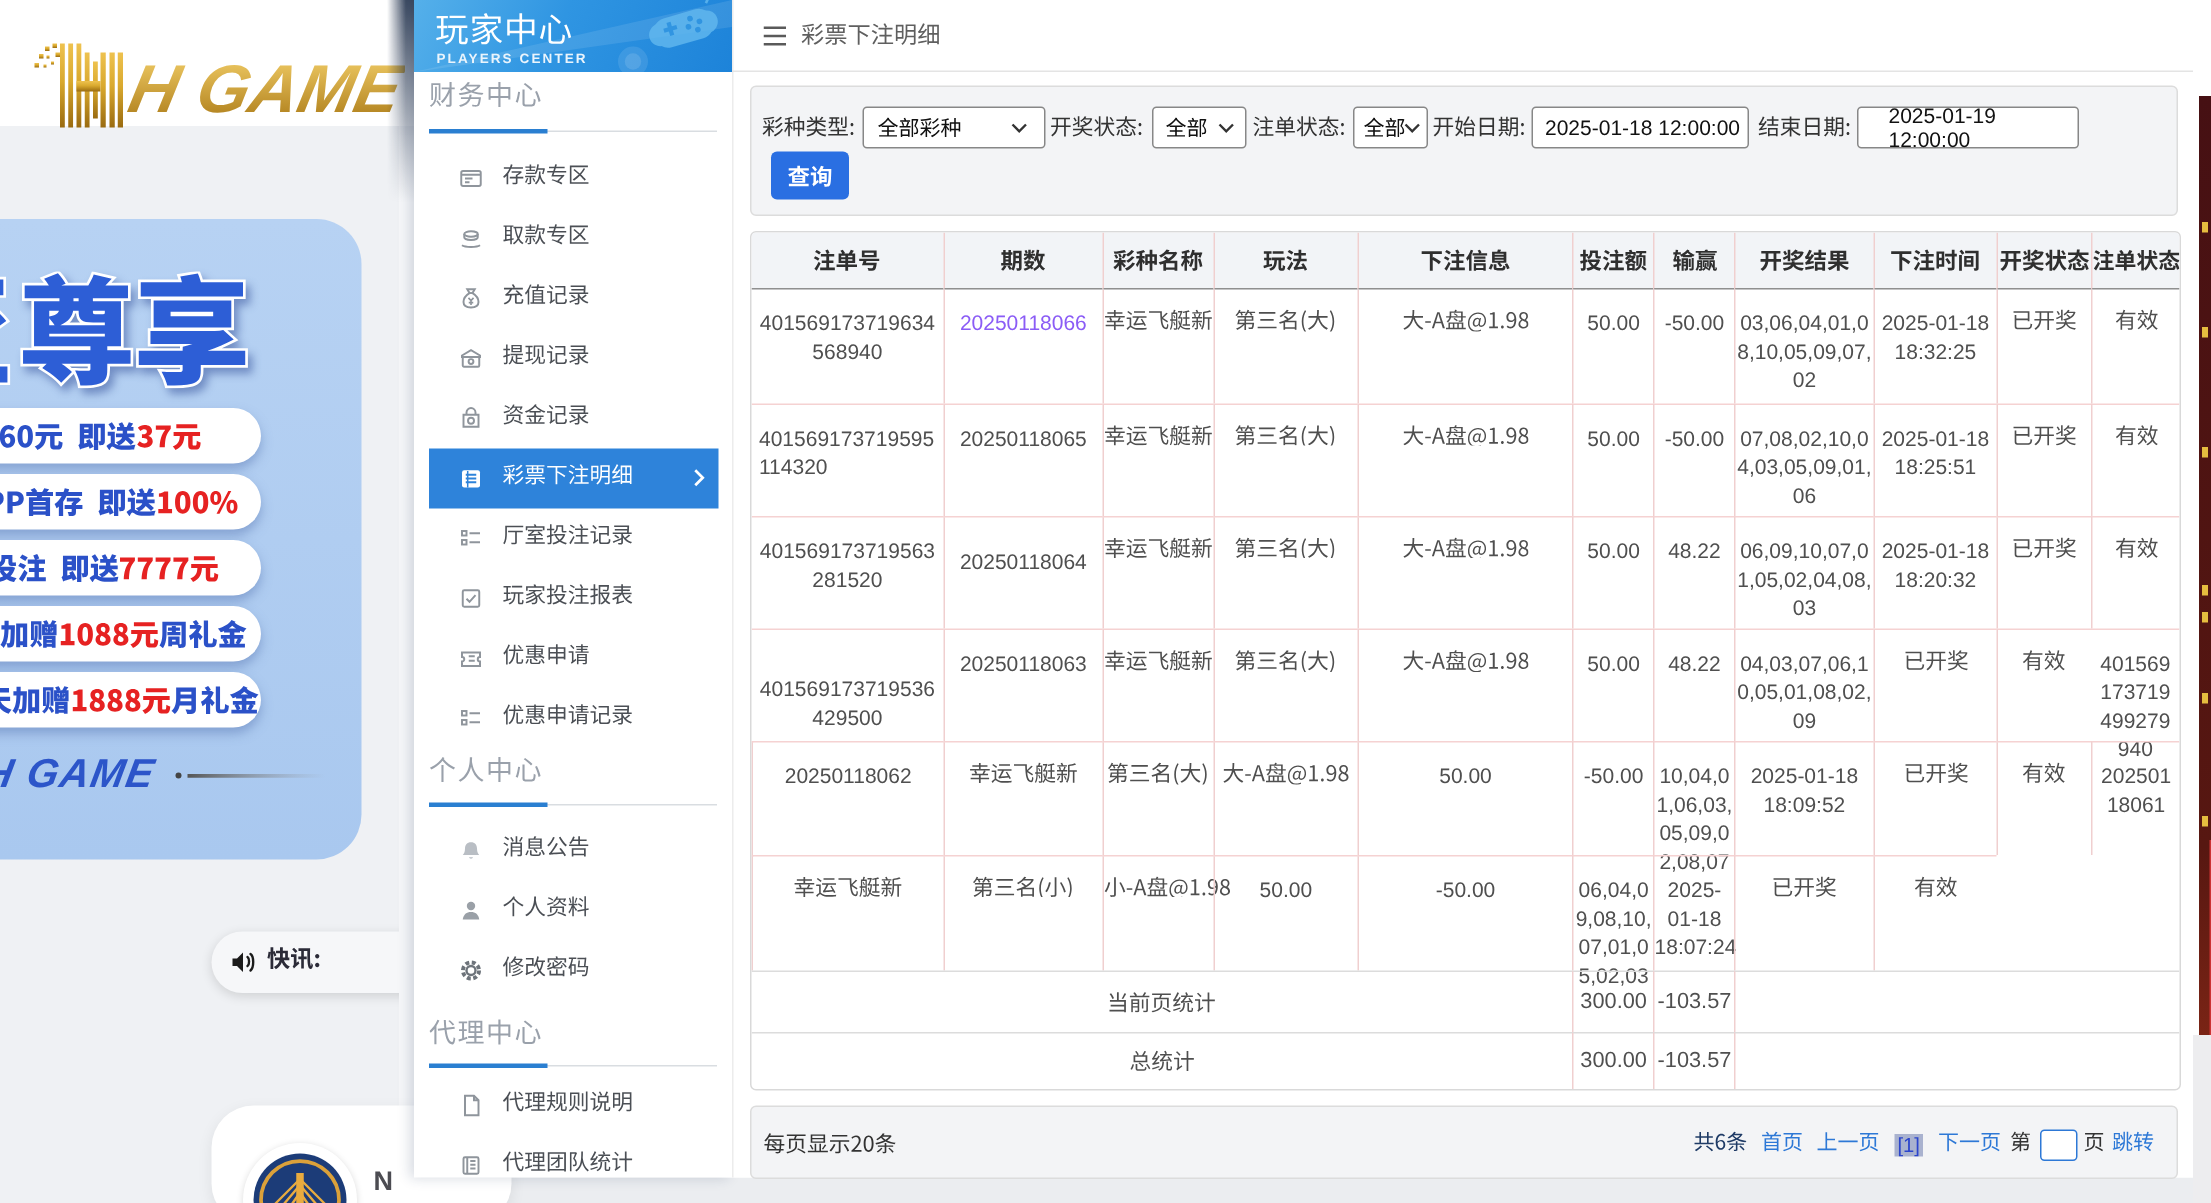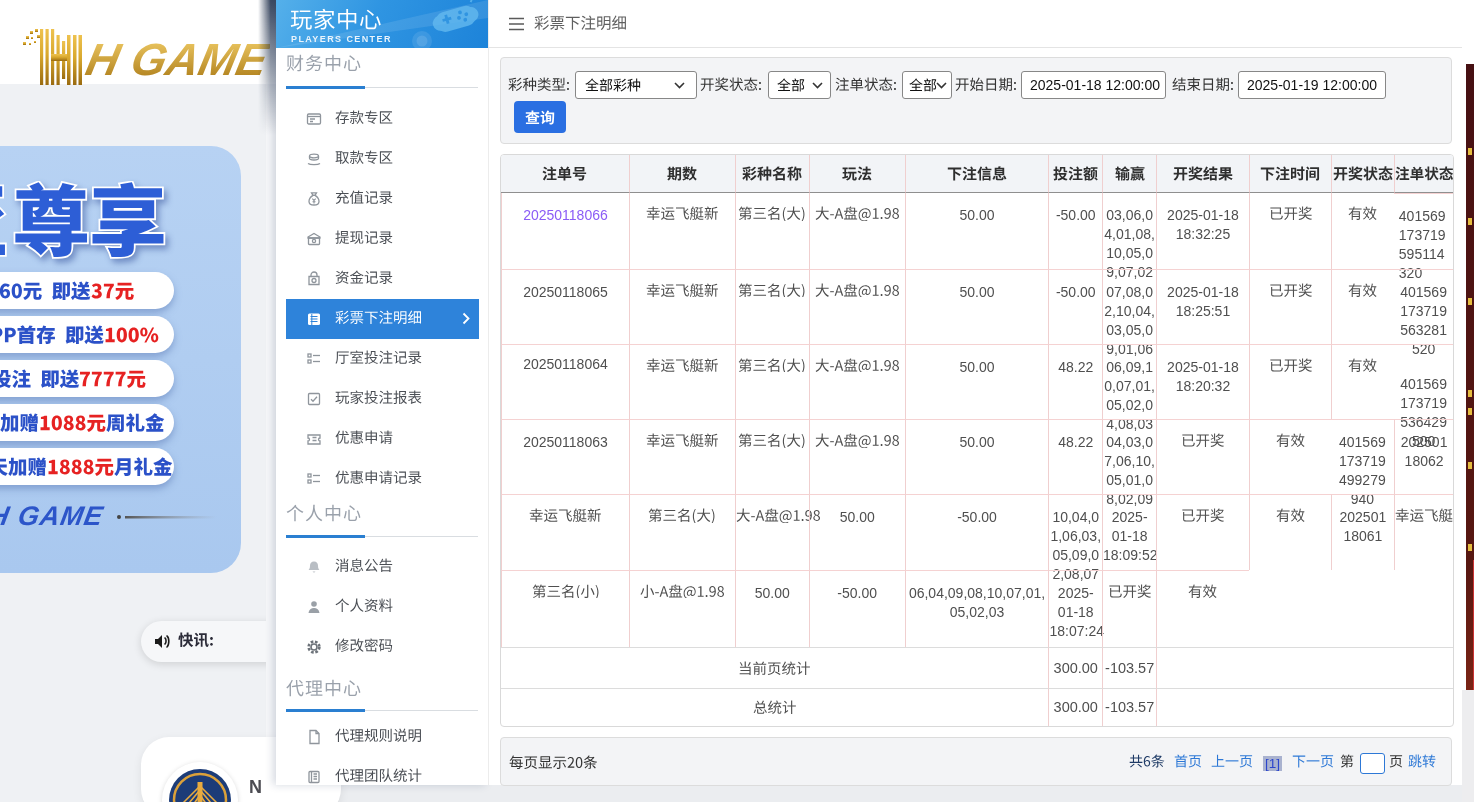--- a/index.html
+++ b/index.html
@@ -650,21 +650,21 @@
 <div class="ab" style="left:1172px;top:77px"><svg class="z " style="width:62.0px;height:14.5px;" viewBox="0 -880 4278 1000">
         <g fill="#333" transform="scale(1,-1)">
           <use href="#r7ED3" x="0"></use>
           <use href="#r675F" x="1000"></use>
           <use href="#r65E5" x="2000"></use>
           <use href="#r671F" x="3000"></use>
           <use href="#r003A" x="4000"></use>
         </g>
       </svg></div>
 <div class="ab flex" style="left:1238px;top:71px;width:148px;height:28px;background:#fff;border:1px solid #878787;border-radius:3px;font-size:14px;color:#111">
-      <span style="margin-left:8px">2025-01-19 12:00:00</span>
+      <span style="margin-left:20px">2025-01-19 12:00:00</span>
     </div>
 <div class="ab flex" style="left:514px;top:101px;width:52px;height:32px;background:#2a6fe2;border-radius:4px;justify-content:center">
       <svg class="z " style="width:30.0px;height:15.0px;" viewBox="0 -880 2000 1000">
         <g fill="#fff" transform="scale(1,-1)">
           <use href="#b67E5" x="0"></use>
           <use href="#b8BE2" x="1000"></use>
         </g>
       </svg>
     </div>
 <div class="ab" style="left:500px;top:154px;width:954px;border:1px solid #d9d9d9;border-radius:4px;background:#fff;overflow:hidden;display:grid;grid-template-columns:127.9px 105.7px 74.3px 95.7px 143.9px 53.6px 54.2px 92.4px 82.3px 62.9px 59.5px;grid-template-rows:38.3px 75.3px 75.3px 75.3px 75.3px 75.3px 77.5px 40.3px 38.8px">
@@ -763,20 +763,21 @@
 <div style="border-left:1px solid #f0cfcf;border-bottom:1px solid #8f8f8f;background:#f2f4f7;display:flex;align-items:center;justify-content:center">
         <svg class="z " style="width:60.0px;height:15.0px;" viewBox="0 -880 4000 1000">
           <g fill="#2f2f2f" transform="scale(1,-1)">
             <use href="#b6CE8" x="0"></use>
             <use href="#b5355" x="1000"></use>
             <use href="#b72B6" x="2000"></use>
             <use href="#b6001" x="3000"></use>
           </g>
         </svg>
       </div>
+<div style="font-size:14px;color:#4f4f4f;line-height:19px;text-align:center;padding-top:13px;word-break:break-all;padding-left:5px;padding-right:5px">401569173719634568940</div>
 <div style="border-left:1px solid #f0cfcf;font-size:14px;color:#8b5cf6;line-height:19px;text-align:center;padding-top:13px;word-break:break-all;padding-left:5px;padding-right:5px">20250118066</div>
 <div style="border-left:1px solid #f0cfcf;padding-top:13px;text-align:center;"><svg class="z " style="width:72.5px;height:14.5px;" viewBox="0 -880 5000 1000">
           <g fill="#4f4f4f" transform="scale(1,-1)">
             <use href="#r5E78" x="0"></use>
             <use href="#r8FD0" x="1000"></use>
             <use href="#r98DE" x="2000"></use>
             <use href="#r8247" x="3000"></use>
             <use href="#r65B0" x="4000"></use>
           </g>
         </svg></div>
@@ -865,21 +866,21 @@
             <use href="#r5956" x="2000"></use>
           </g>
         </svg></div>
 <div style="border-left:1px solid #f0cfcf;border-top:1px solid #f5d2d2;padding-top:13px;text-align:center;"><svg class="z " style="width:29.0px;height:14.5px;" viewBox="0 -880 2000 1000">
           <g fill="#4f4f4f" transform="scale(1,-1)">
             <use href="#r6709" x="0"></use>
             <use href="#r6548" x="1000"></use>
           </g>
         </svg></div>
 <div style="border-top:1px solid #f5d2d2;font-size:14px;color:#4f4f4f;line-height:19px;text-align:center;padding-top:13px;word-break:break-all;padding-left:5px;padding-right:5px">401569173719563281520</div>
-<div style="border-left:1px solid #f0cfcf;border-top:1px solid #f5d2d2;font-size:14px;color:#4f4f4f;line-height:19px;text-align:center;padding-top:10px;word-break:break-all;padding-left:5px;padding-right:5px">20250118064</div>
+<div style="border-left:1px solid #f0cfcf;border-top:1px solid #f5d2d2;font-size:14px;color:#4f4f4f;line-height:19px;text-align:center;padding-top:20px;word-break:break-all;padding-left:5px;padding-right:5px">20250118064</div>
 <div style="border-left:1px solid #f0cfcf;border-top:1px solid #f5d2d2;padding-top:13px;text-align:center;"><svg class="z " style="width:72.5px;height:14.5px;" viewBox="0 -880 5000 1000">
           <g fill="#4f4f4f" transform="scale(1,-1)">
             <use href="#r5E78" x="0"></use>
             <use href="#r8FD0" x="1000"></use>
             <use href="#r98DE" x="2000"></use>
             <use href="#r8247" x="3000"></use>
             <use href="#r65B0" x="4000"></use>
           </g>
         </svg></div>
 <div style="border-left:1px solid #f0cfcf;border-top:1px solid #f5d2d2;padding-top:13px;text-align:center;"><svg class="z " style="width:67.8px;height:14.5px;" viewBox="0 -880 4676 1000">

